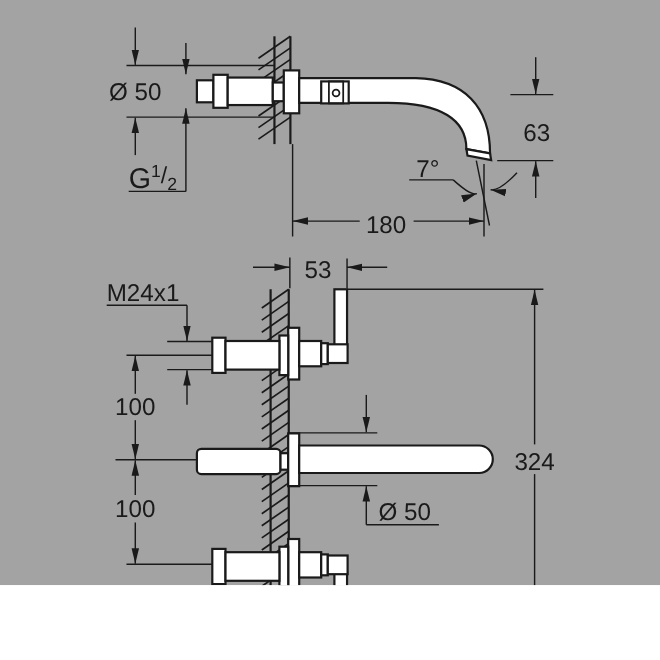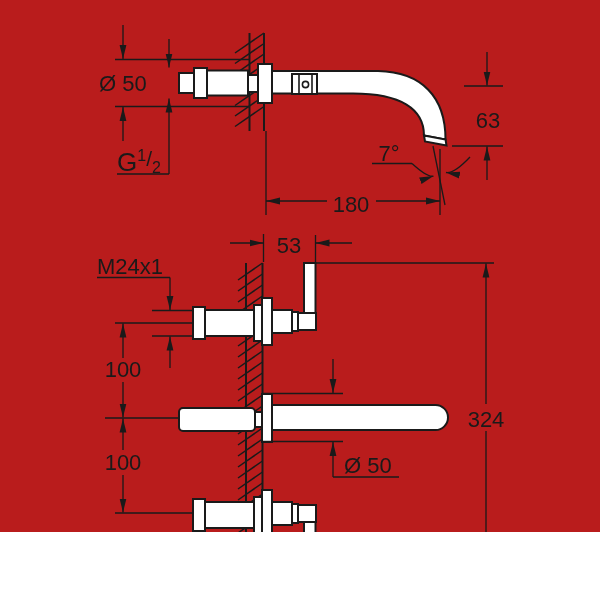--- a/index.html
+++ b/index.html
@@ -1,16 +1,16 @@
 <!DOCTYPE html>
 <html><head>
 <meta charset="utf-8">
 <style>
   html,body{margin:0;padding:0;background:#ffffff;}
-  .stage{width:600px;height:532px;background:#b91c1c;position:relative;overflow:hidden;text-align:center;}
+  .stage{width:600px;height:532px;background:#a3a3a3;position:relative;overflow:hidden;text-align:center;}
   svg{display:block;}
   .obj{fill:#ffffff;stroke:#1a1a1a;stroke-width:2;}
   .obj-thin{fill:none;stroke:#1a1a1a;stroke-width:1.6;}
   .wall{stroke:#1a1a1a;stroke-width:2;fill:none;}
   .hatch line{stroke:#1a1a1a;stroke-width:1.5;}
   .dim{stroke:#1a1a1a;stroke-width:1.3;fill:none;}
   .dim-text{font-family:"Liberation Sans",sans-serif;font-size:22px;fill:#1a1a1a;}
 </style>
 </head>
 <body>

